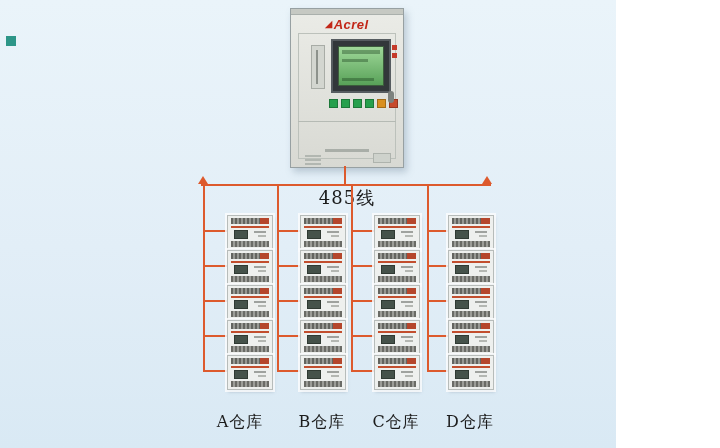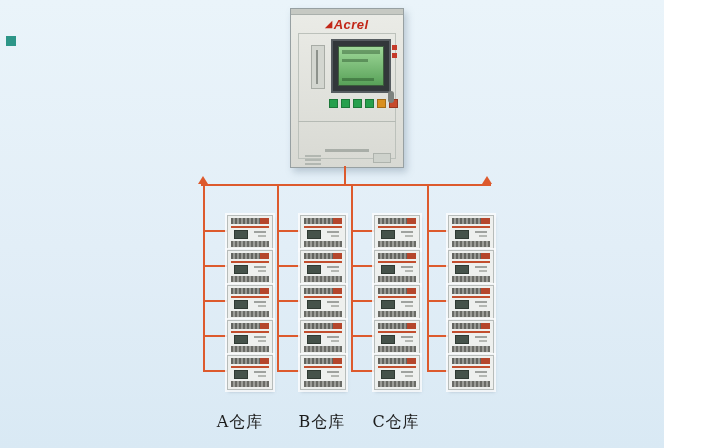--- a/index.html
+++ b/index.html
@@ -1,17 +1,17 @@
 <!DOCTYPE html>
 <html><head>
 <meta charset="utf-8">
 <style>
   html,body{margin:0;padding:0;}
   .canvas{
-    position:relative;width:664px;height:448px;overflow:hidden;
+    position:relative;width:616px;height:448px;overflow:hidden;
     background:linear-gradient(180deg,#eaf4fa 0%,#e2eef7 55%,#d9e9f4 100%);
     font-family:"Liberation Sans",sans-serif;
     --line:#dd5a2d;--brand:#c22718;
   }
   
   .corner-chip{position:absolute;left:6px;top:36px;width:10px;height:10px;background:#2d9688;}
 
   
   .ln{position:absolute;background:var(--line);}
   .arrow{position:absolute;width:0;height:0;border-left:5px solid transparent;
@@ -102,24 +102,26 @@
     <div class="cab-seam"></div>
     <div class="cab-textline"></div>
     <div class="cab-vents">
         <i></i>
         <i></i>
         <i></i>
       </div>
     <div class="cab-tag"></div>
   </div>
 
+  <div class="bus-label">485线</div>
 
   <div class="wh-label" style="left:198px">A仓库</div>
   <div class="wh-label" style="left:354px">C仓库</div>
   <div class="wh-label" style="left:280px">B仓库</div>
+  <div class="wh-label" style="left:428px">D仓库</div>
 
 <div class="ln" style="left: 344px; top: 166px; width: 2px; height: 20px;"></div>
     <div class="ln" style="left: 201px; top: 184px; width: 290px; height: 2px;"></div>
     <div class="arrow" style="left: 198px; top: 176px;"></div>
     <div class="arrow" style="left: 482px; top: 176px;"></div>
     <div class="ln" style="left: 203px; top: 184px; width: 2px; height: 188px;"></div>
     <div class="ln" style="left: 203px; top: 230px; width: 24px; height: 2px;"></div>
     <div class="device" style="left: 227px; top: 215px;">
     <div class="d-top"></div>
     <div class="d-red"></div>

